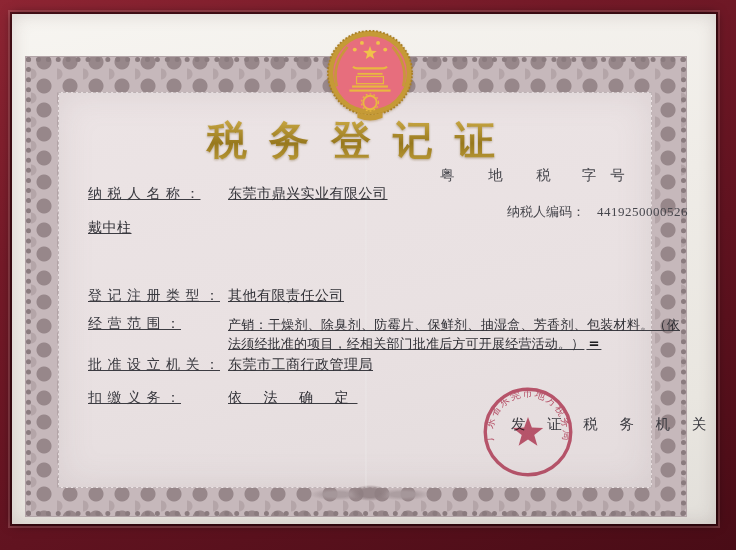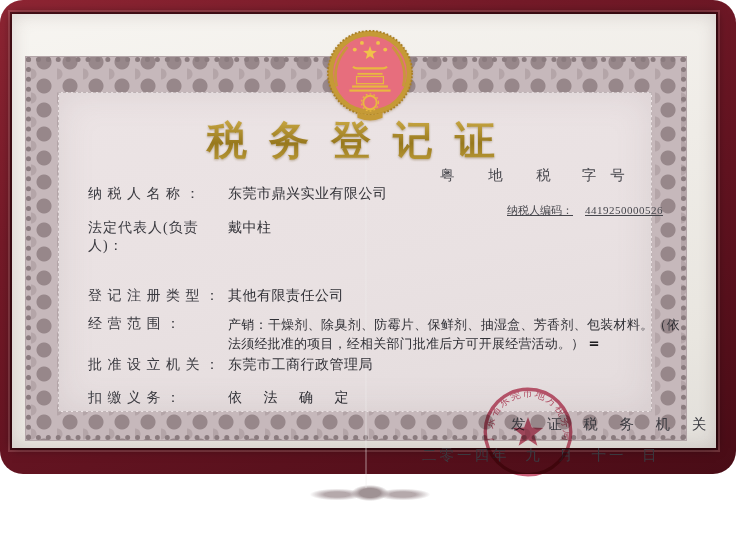--- a/index.html
+++ b/index.html
@@ -1,20 +1,20 @@
 <!DOCTYPE html>
 <html><head>
 <meta charset="utf-8">
 <style>
   html,body{margin:0;padding:0;}
   body{width:736px;height:550px;overflow:hidden;
        font-family:"Liberation Serif","DejaVu Serif",serif;}
 
-  .photo{position:relative;width:736px;height:474px;
-         background:linear-gradient(155deg,#8e2533 0%,#741a28 30%,#611320 62%,#490c16 100%);border-radius:23px;}
+  .photo{position:relative;width:736px;height:550px;
+         background:linear-gradient(155deg,#8e2533 0%,#741a28 30%,#611320 62%,#490c16 100%);}
 
   
   .frame-bevel{position:absolute;top:10px;left:8px;right:16px;bottom:22px;
                border:2px solid rgba(255,190,190,.22);
                box-shadow:inset 0 0 0 2px rgba(40,4,10,.55);z-index:0;}
 
   
   .paper{position:absolute;top:14px;left:12px;right:20px;bottom:26px;
          background:linear-gradient(168deg,#f7f5f1 0%,#efece7 45%,#e9e6e0 80%,#e2dfda 100%);
          box-shadow:inset 0 0 18px rgba(90,60,60,.18),0 0 10px rgba(0,0,0,.55);
@@ -60,24 +60,24 @@
          color:#9d7e20;-webkit-text-fill-color:transparent;
          filter:drop-shadow(0 1px 1px rgba(105,75,15,.4));}
 
   .serial-line{position:absolute;top:166px;left:440px;font-size:14.5px;color:#46464c;
                display:flex;align-items:flex-start;}
   .serial-region{letter-spacing:15px;}
   .serial-zi{margin-left:16px;}
   .serial-number{margin-left:6px;letter-spacing:.5px;}
   .serial-suffix{margin-left:14px;}
 
-  .tax-code{position:absolute;top:203px;left:507px;font-size:11px;color:#46464c;text-decoration:underline;}
+  .tax-code{position:absolute;top:203px;left:507px;font-size:13px;color:#46464c;}
   .tax-code .val{margin-left:12px;letter-spacing:.5px;}
 
-  .row{position:absolute;left:88px;right:56px;display:flex;font-size:14px;}
+  .row{position:absolute;left:88px;right:56px;display:flex;font-size:14px;text-decoration:underline;}
   .row-label{width:140px;flex:none;letter-spacing:1px;color:#3a3a40;}
   .row-value{color:#303036;letter-spacing:.5px;}
   .r1{top:185px}.r2{top:219px}.r3{top:253px}.r4{top:287px}
   .r5{top:315px}.r6{top:356px}.r7{top:389px}
   .r5 .row-value{font-size:13px;line-height:19px;letter-spacing:.2px;text-align:justify;}
   .r7 .row-value{letter-spacing:9px;}
   .scope-mark{font-weight:700;color:#1d1d1f;font-size:15px;margin-left:2px;letter-spacing:0;}
 
   .issuer{position:absolute;top:415px;left:467px;font-size:14.5px;letter-spacing:9px;color:#3a3a40;margin-left:44px;}
   .issue-date{position:absolute;top:446px;left:422px;font-size:14.5px;letter-spacing:3px;
@@ -132,42 +132,40 @@
 
     <div class="tax-code">
       <span>纳税人编码：</span><span class="val">4419250000526</span>
     </div>
 
     <div class="row r1">
       <span class="row-label">纳 税 人 名 称 ：</span>
       <span class="row-value">东莞市鼎兴实业有限公司</span>
     </div>
     <div class="row r2">
-      <span class="row-label">法定代表人(负责人)：</span>
       <span class="row-value">戴中柱</span>
     </div>
     <div class="row r5">
       <span class="row-label">经 营 范 围 ：</span>
       <span class="row-value"><span>产销：干燥剂、除臭剂、防霉片、保鲜剂、抽湿盒、芳香剂、包装材料。（依法须经批准的项目，经相关部门批准后方可开展经营活动。）</span><span class="scope-mark">＝</span></span>
     </div>
     <div class="row r4">
       <span class="row-label">登 记 注 册 类 型 ：</span>
       <span class="row-value">其他有限责任公司</span>
     </div>
     <div class="row r6">
       <span class="row-label">批 准 设 立 机 关 ：</span>
       <span class="row-value">东莞市工商行政管理局</span>
     </div>
     <div class="row r7">
       <span class="row-label">扣 缴 义 务 ：</span>
       <span class="row-value">依 法 确 定</span>
     </div>
 
     <div class="issuer">发 证 税 务 机 关</div>
-    <div class="issue-date">二零一四年 九 月 十一 日</div>
 
     <div class="footer-note">国家税务总局监制</div>
   </div>
 
   <svg class="stamp" viewBox="0 0 100 100">
     <defs>
       <path id="arcT" d="M 15,64 A 37.7,37.7 0 1 1 85,64"></path>
     </defs>
     <circle cx="50" cy="50" r="45.5" fill="none" stroke="#c34a66" stroke-width="3.6"></circle>
     <polygon fill="#c34a66" points="50,34 54.11,45.34 66.17,45.75 56.66,53.16 59.99,64.75 50,58 40.01,64.75 43.34,53.16 33.83,45.75 45.89,45.34"></polygon>

